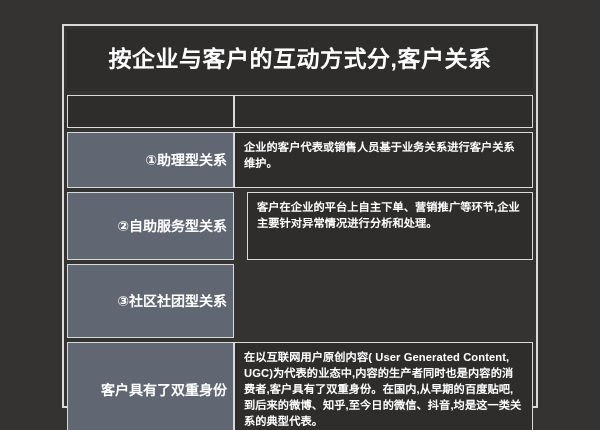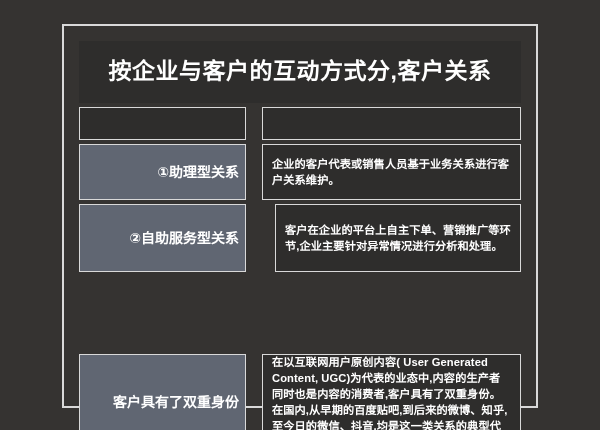--- a/index.html
+++ b/index.html
@@ -26,21 +26,21 @@
   
   .table-frame {
     position: absolute;
     left: 62px;
     top: 24px;
     width: 476px;
     height: 384px;
     box-sizing: border-box;
     border: 2px solid #d9d9d9;
     background: #353331;
-    padding: 15px;
+    padding: 3px;
     display: flex;
     flex-direction: column;
   }
 
   
   .title-row {
     flex: 0 0 auto;
     height: 62px;
     background: #2e2d2c;
     display: flex;
@@ -91,23 +91,22 @@
     text-align: center;
     white-space: nowrap;
   }
 
   .cell-desc {
     flex: 1 1 auto;
     box-sizing: border-box;
     background: #2e2d2c;
     border: 1px solid #d9d9d9;
     display: flex;
-    align-items: center;
     padding: 6px 9px;
-    margin-left: 16px;
+    margin-left: 0;
   }
   .cell-desc .desc-text {
     color: #ffffff;
     font-size: 11.2px;
     font-weight: bold;
     line-height: 16px;
     text-align: left;
     letter-spacing: 0.1px;
   }
 
@@ -159,20 +158,23 @@
     <div class="row row-2">
       <div class="cell-label">
         <span class="label-text">②自助服务型关系</span>
       </div>
       <div class="cell-desc">
         <span class="desc-text">客户在企业的平台上自主下单、营销推广等环节,企业主要针对异常情况进行分析和处理。</span>
       </div>
     </div>
 
     <div class="row row-3">
+      <div class="cell-label">
+        <span class="label-text">③社区社团型关系</span>
+      </div>
     </div>
 
     <div class="row row-4">
       <div class="cell-label">
         <span class="label-text">客户具有了双重身份</span>
       </div>
       <div class="cell-desc">
         <span class="desc-text">在以互联网用户原创内容( User Generated Content, UGC)为代表的业态中,内容的生产者同时也是内容的消费者,客户具有了双重身份。在国内,从早期的百度贴吧,到后来的微博、知乎,至今日的微信、抖音,均是这一类关系的典型代表。</span>
       </div>
     </div>

